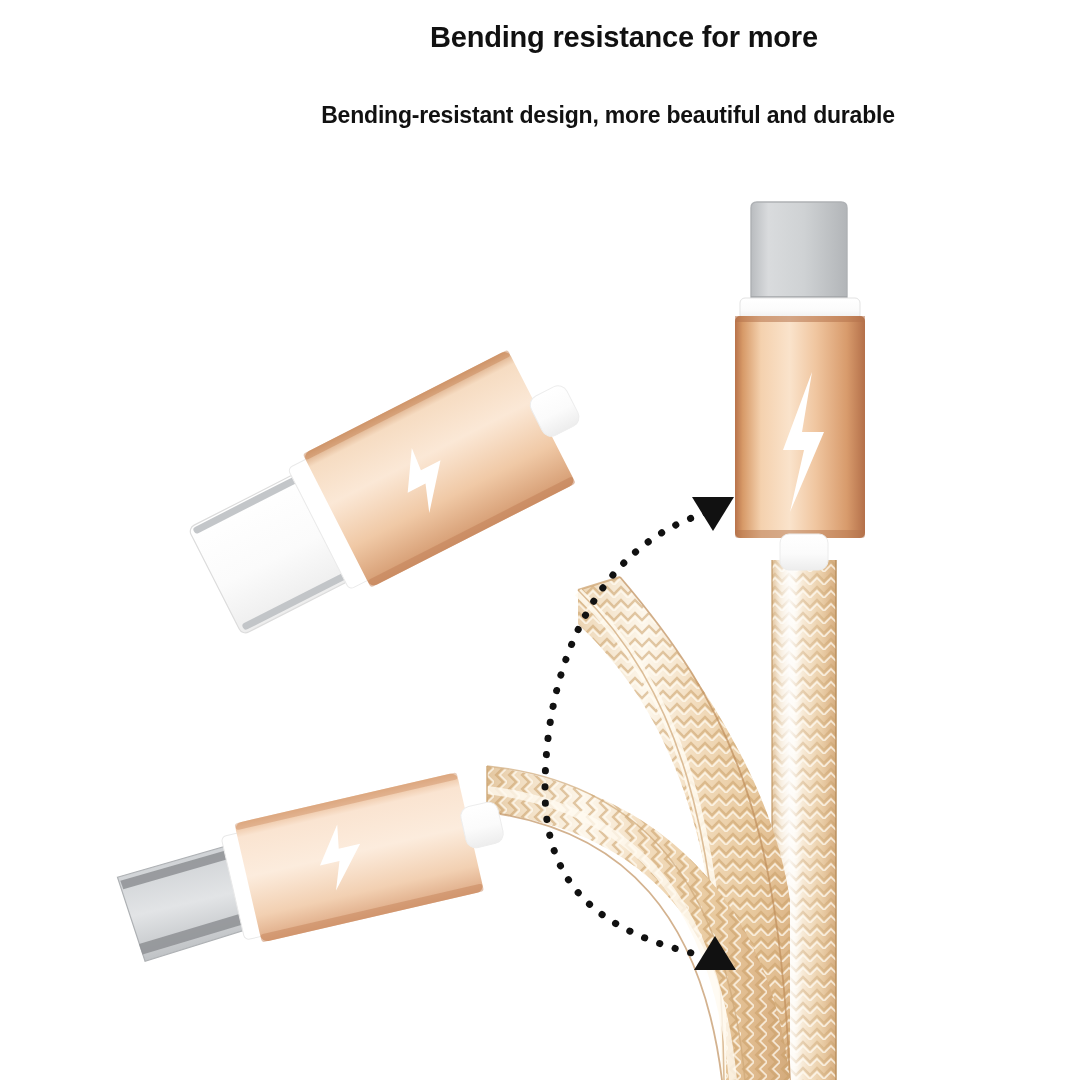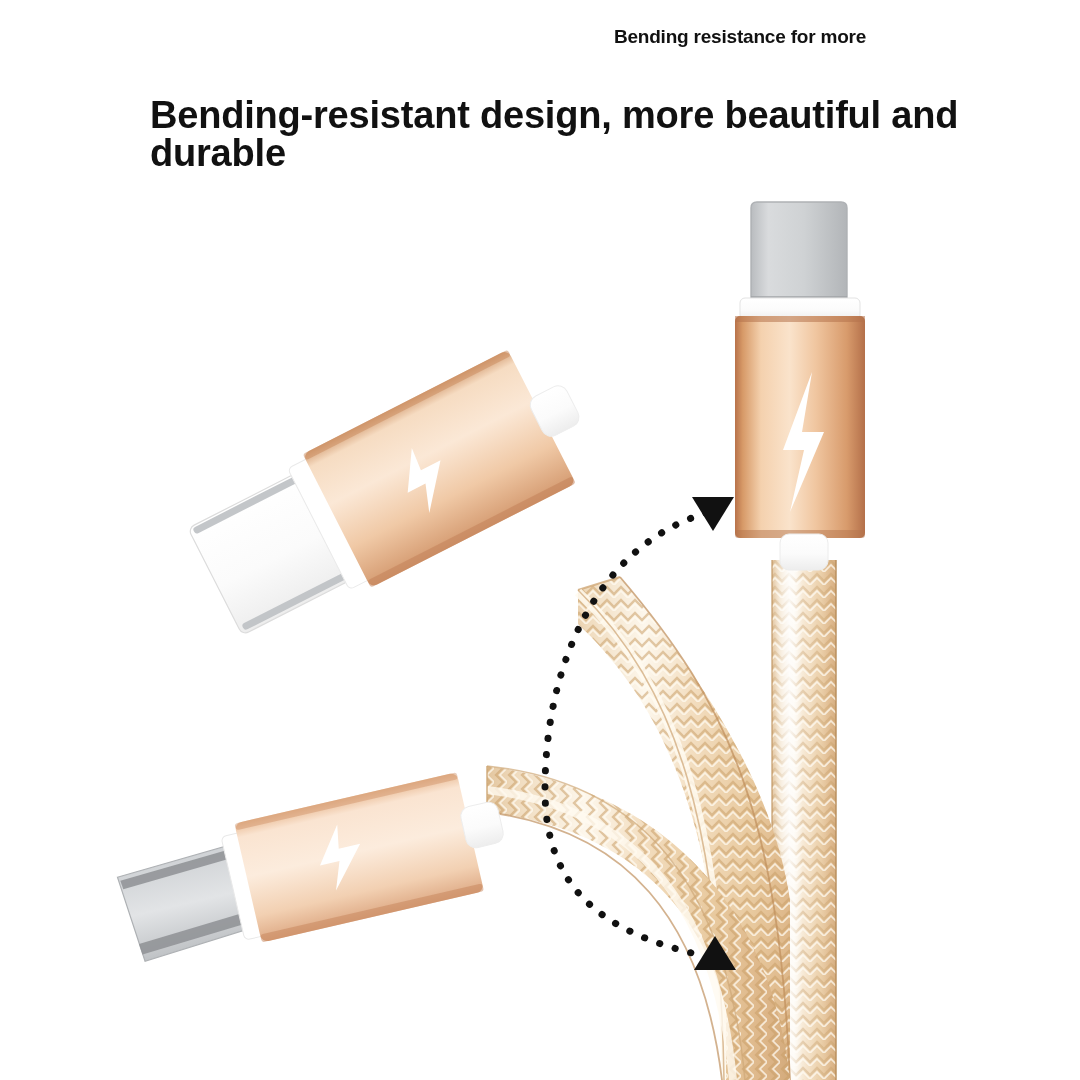--- a/index.html
+++ b/index.html
@@ -2,22 +2,22 @@
 <html><head>
 <meta charset="utf-8">
 <style>
   html,body{margin:0;padding:0;background:#fff;}
   body{width:1080px;height:1080px;overflow:hidden;
        font-family:"Liberation Sans","DejaVu Sans",sans-serif;}
   #stage{position:relative;width:1080px;height:1080px;background:#ffffff;}
 
   
   .hl{position:absolute;font-weight:bold;color:#111111;letter-spacing:-0.2px;}
-  #hl-line1{right:30px;top:20px;font-size:19px;line-height:34px;text-align:center;width:620px;}
-  #hl-line2{right:30px;top:96px;font-size:38px;line-height:38px;text-align:left;width:900px;}
+  #hl-line1{right:30px;top:20px;font-size:29px;line-height:34px;text-align:left;width:620px;}
+  #hl-line2{right:22px;top:96px;font-size:23px;line-height:38px;text-align:center;width:900px;}
 
   
   #art{position:absolute;left:0;top:0;width:1080px;height:1080px;}
 </style>
 </head>
 <body>
 
 <div id="stage">
 
   <div class="hl" id="hl-line1">

